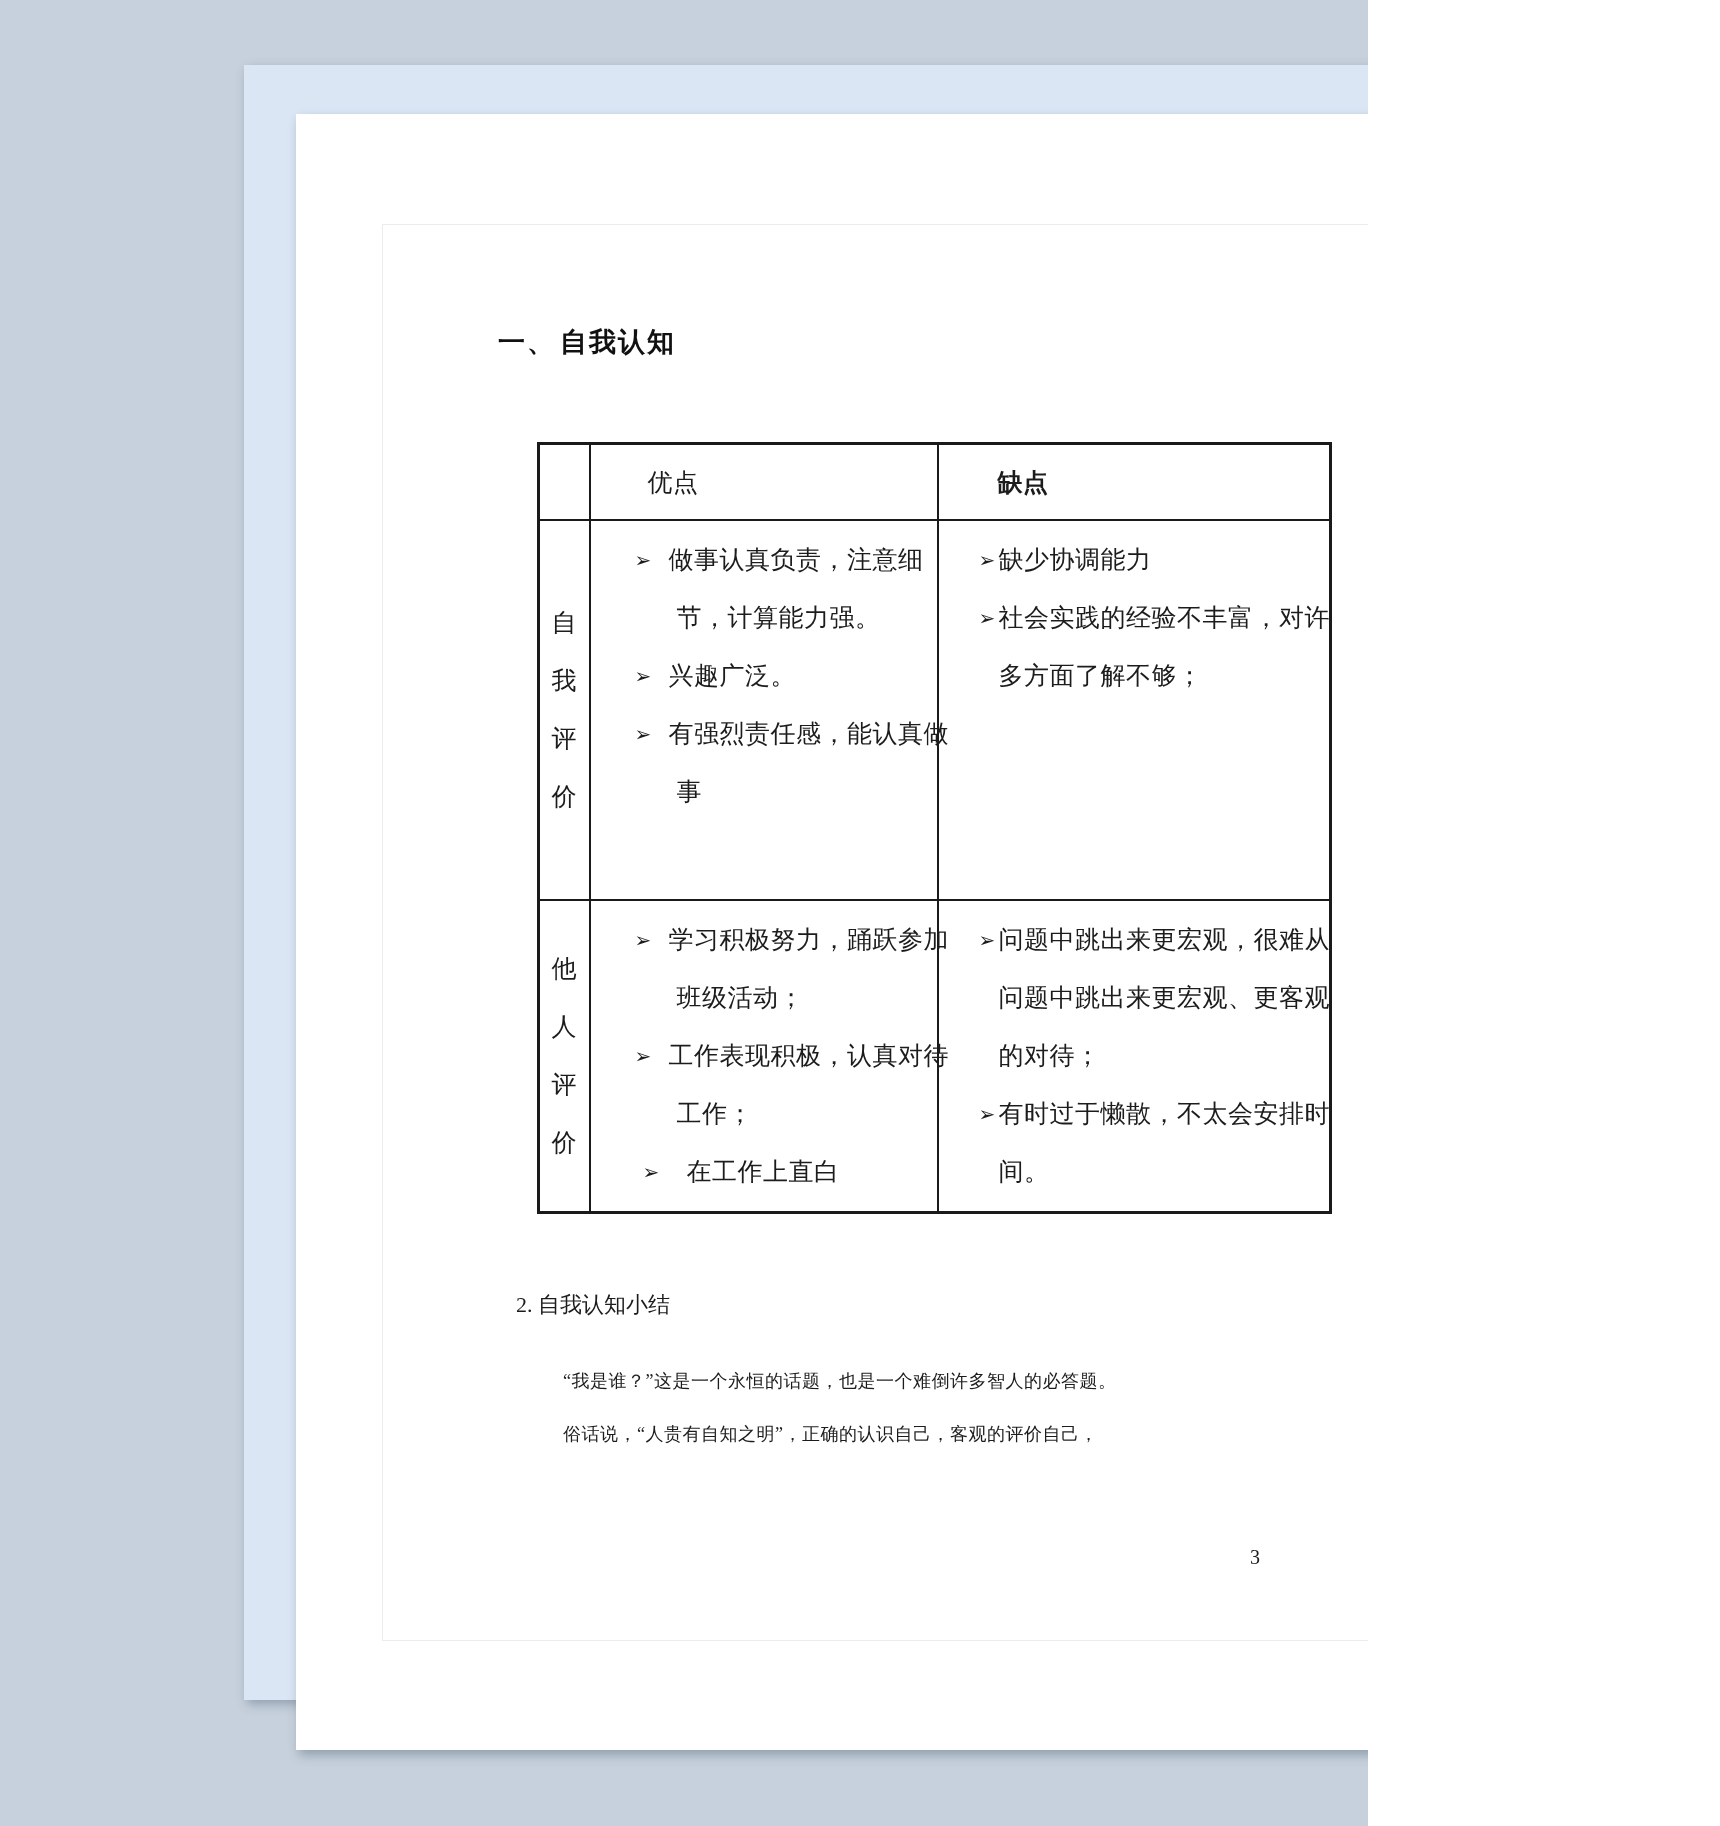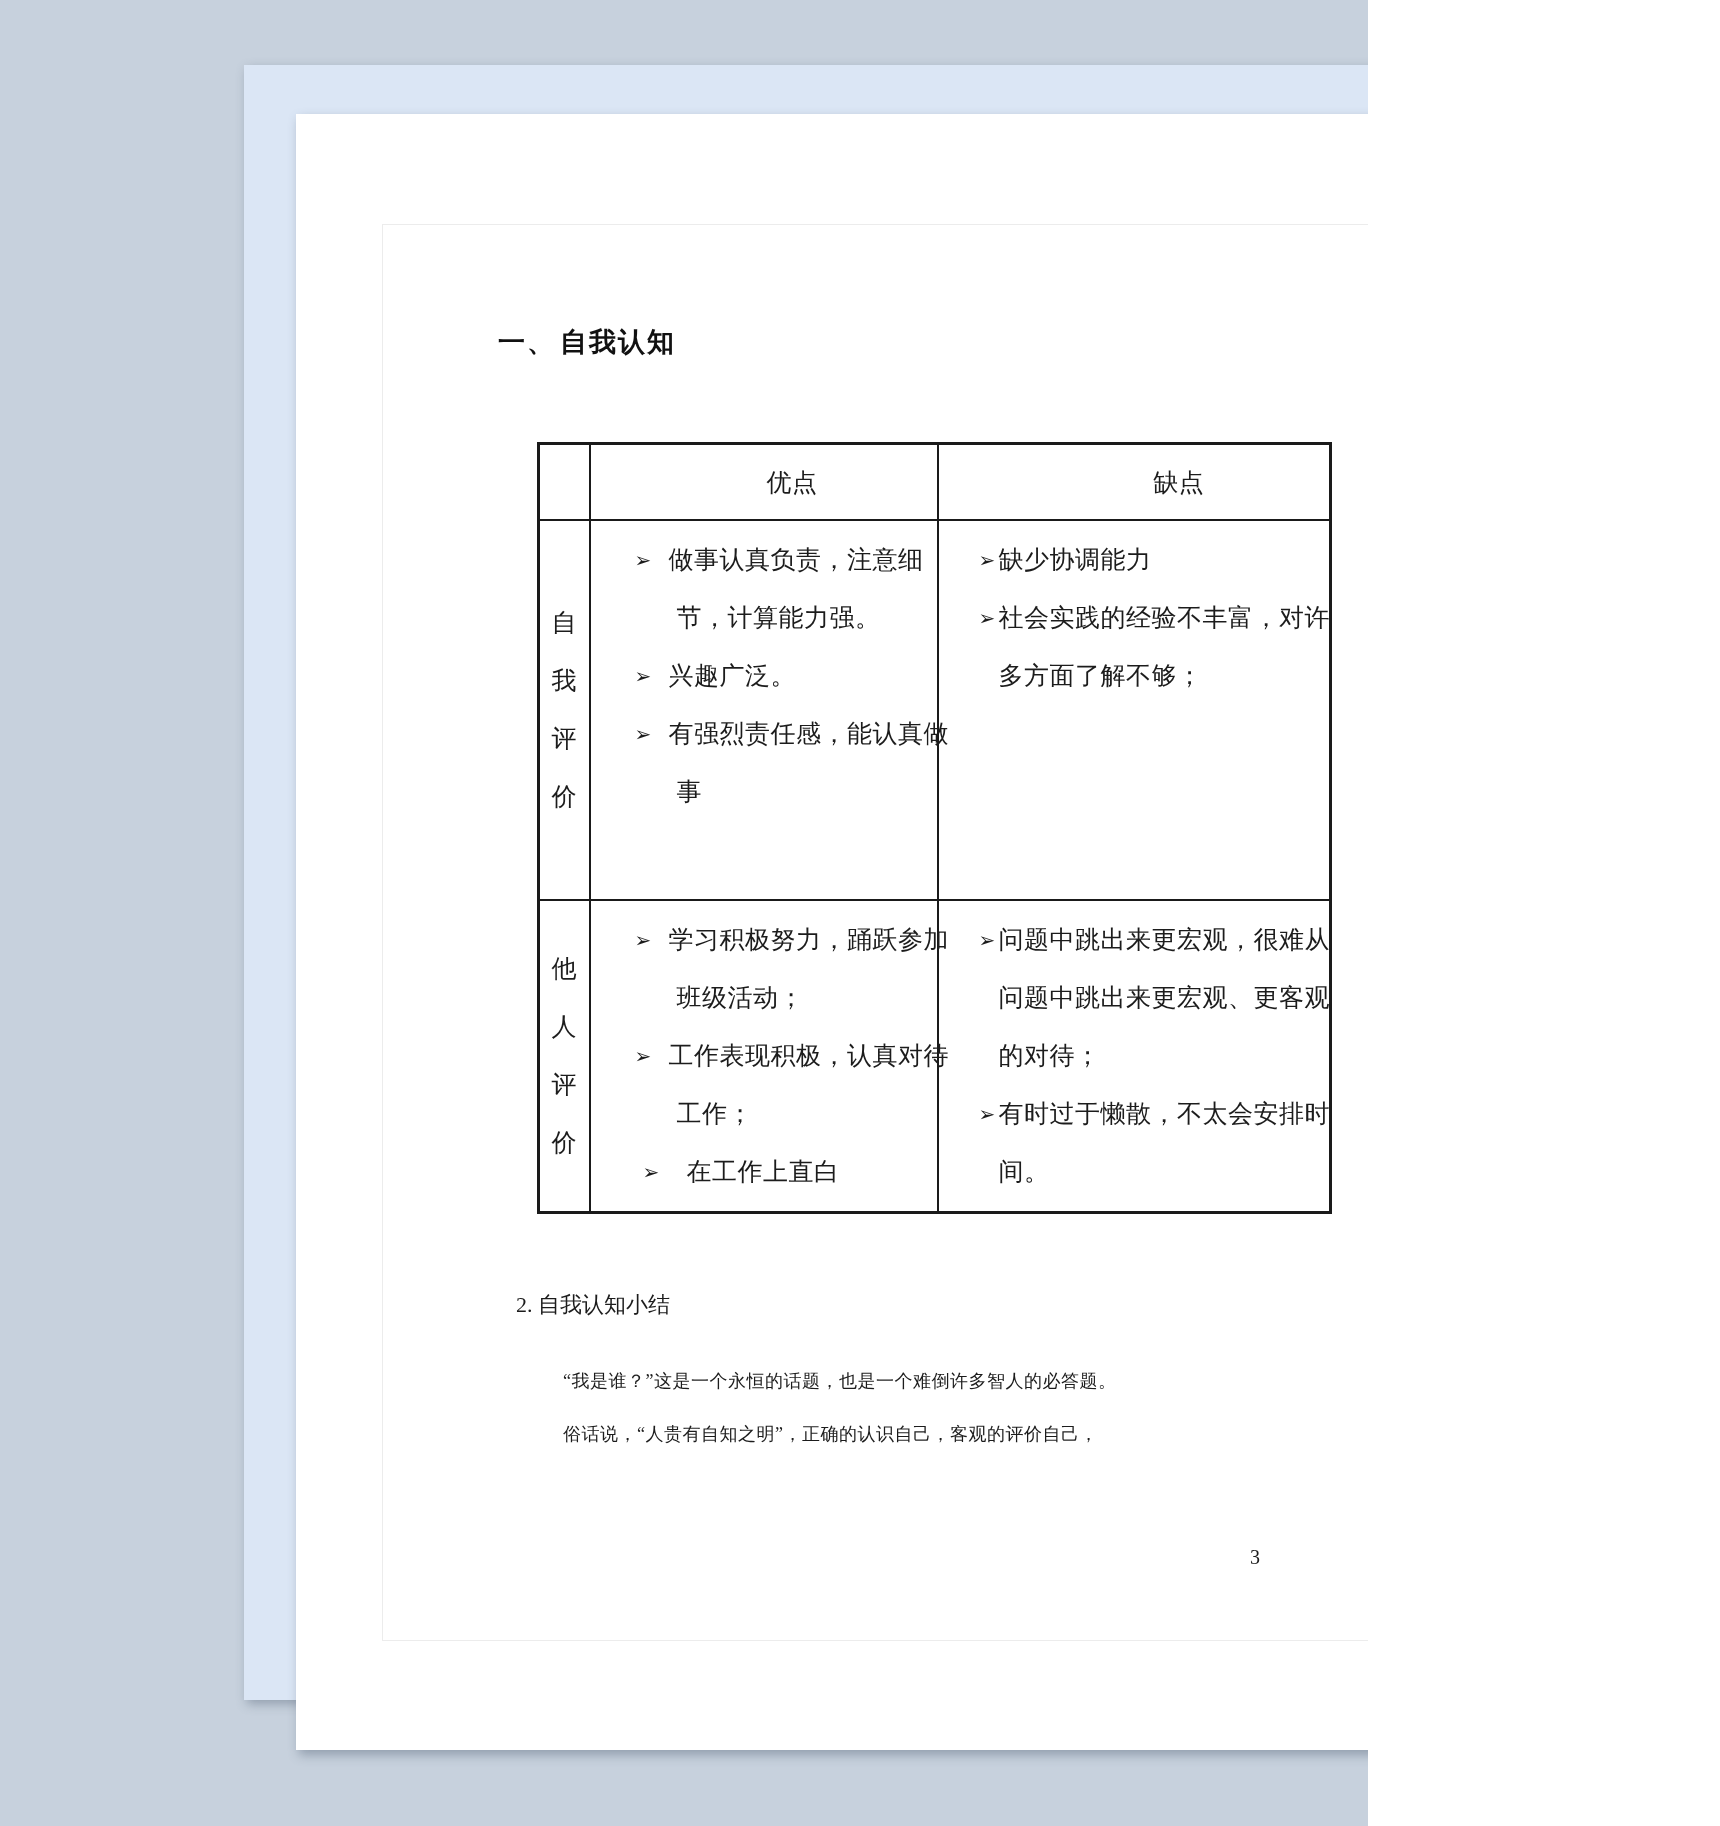--- a/index.html
+++ b/index.html
@@ -50,25 +50,25 @@
     width: 792px;
     border: 3px solid #1a1a1a;
     color: #1c1c1c;
   }
   .eval-table td {
     border: 2px solid #1a1a1a;
     padding: 0;
     font-size: 25px;
     letter-spacing: 0.5px;
   }
-  .eval-table tr.hdr td { height: 74px; vertical-align: middle; text-align: center; }
+  .eval-table tr.hdr td { height: 74px; vertical-align: middle; }
   .eval-table tr.r1 td { height: 368px; }
   .eval-table tr.r2 td { height: 300px; }
   td.hdr-adv { padding-left: 57px; }
-  td.hdr-dis { padding-left: 90px; }
+  td.hdr-dis { padding-left: 59px; font-weight: bold; }
   td.rowlabel { vertical-align: middle; text-align: center; }
   .vlabel { line-height: 58px; }
   .vlabel div { height: 58px; }
   td.content { vertical-align: top; padding-top: 10px; }
   .bullets { list-style: none; margin: 0; padding: 0; }
   .bullets li { position: relative; }
   .bullets .ln { line-height: 58px; white-space: nowrap; }
   td.adv li { padding-left: 78px; }
   td.adv li .mk { left: 44px; }
   td.adv .ln + .ln { padding-left: 8px; }

